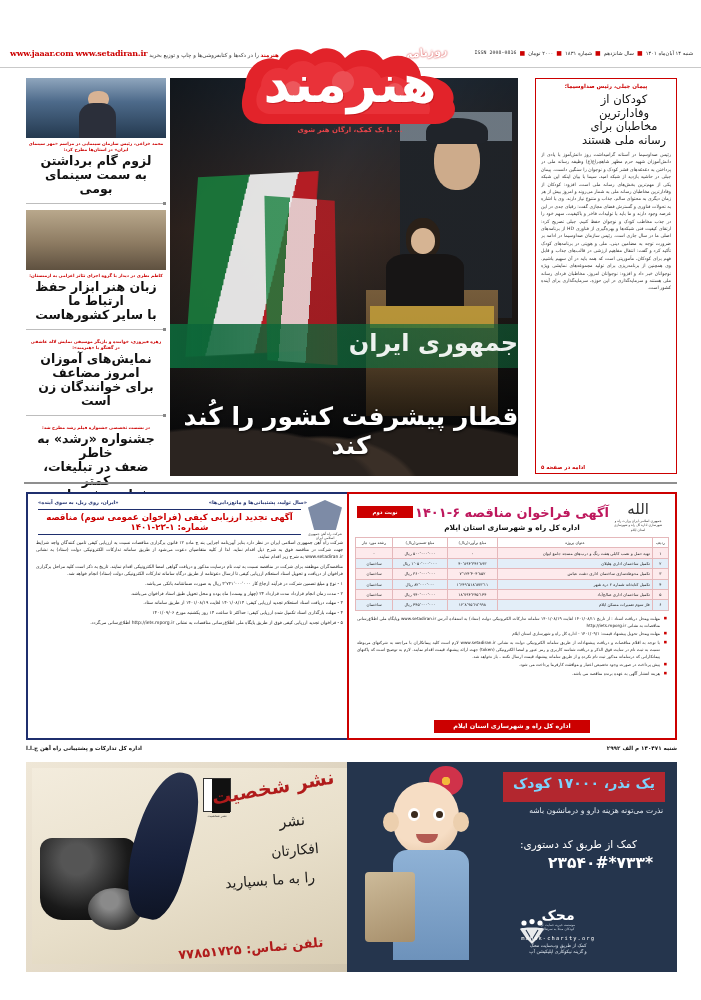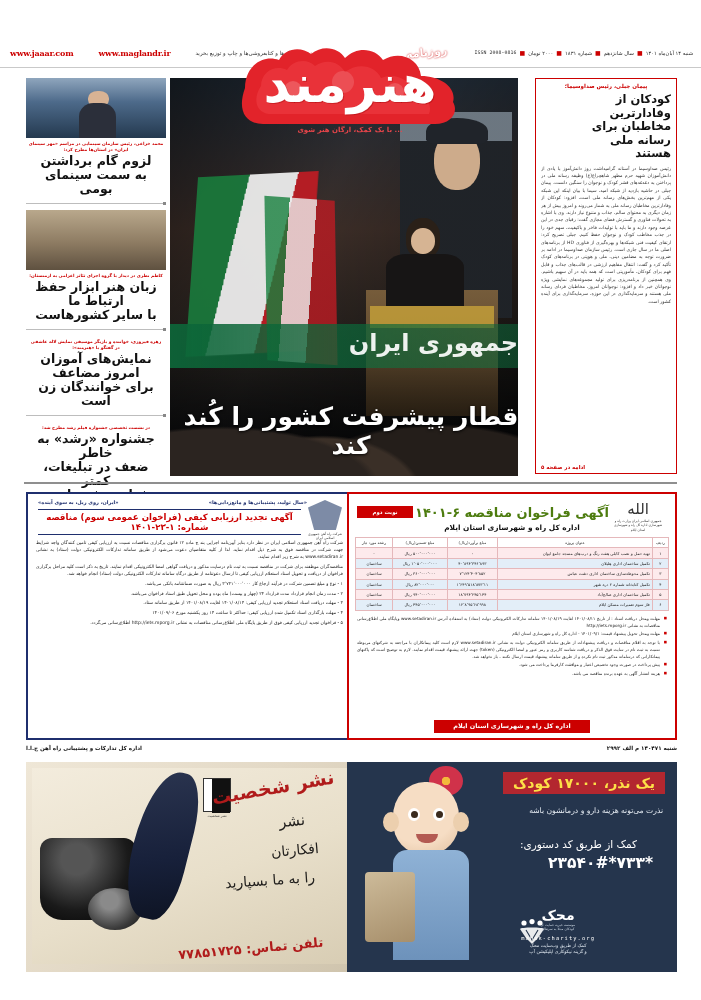--- a/index.html
+++ b/index.html
@@ -19,21 +19,21 @@
   }
   .topbar-right {
     position: absolute; right: 8px; top: 5px;
     font-size: 5.2px; color: #2a2a2a; letter-spacing: .1px;
     display: flex; gap: 3px; align-items: center; direction: rtl;
   }
   .topbar-right .sep { color: #cc0000; font-size: 6px; }
   .topbar-right .issn { font-family: "DejaVu Sans Mono", monospace; font-size: 4.8px; }
   .topbar-left {
     position: absolute; left: 10px; top: 4px;
-    display: flex; gap: 25px; align-items: center; direction: ltr;
+    display: flex; gap: 2px; align-items: flex-end; direction: ltr;
   }
   .topbar-left .site {
     color: #cc0000; font-weight: bold; font-size: 8px;
     font-family: "DejaVu Serif", serif; letter-spacing: -.2px;
   }
   .topbar-slogan { font-size: 5.5px; color: #333; direction: rtl; }
   .topbar-slogan b { color: #cc0000; }
 
   
   .masthead {
@@ -183,22 +183,22 @@
   
   .col-right {
     position: absolute; right: 24px; top: 78px; width: 142px; height: 396px;
     border: 1.2px solid #cc0000; padding: 4px 5px; direction: rtl;
   }
   .cr-kicker {
     color: #cc0000; font-size: 5.6px; font-weight: bold; text-align: center;
     border-bottom: 0; padding-bottom: 2px;
   }
   .cr-head {
-    color: #111; font-size: 11.5px; font-weight: bold; line-height: 13.5px;
-    text-align: right; padding: 2px 0 4px; margin-left: 36px;
+    color: #111; font-size: 11.5px; font-weight: normal; line-height: 13.5px;
+    text-align: center; padding: 2px 0 4px; margin-left: 36px;
   }
   .cr-body {
     color: #333; font-size: 4.6px; line-height: 7.4px; text-align: justify;
     height: 318px; overflow: hidden;
   }
   .cr-more {
     position: absolute; left: 5px; bottom: 3px;
     color: #cc0000; font-size: 5.4px; font-weight: bold;
   }
 
@@ -245,21 +245,21 @@
     position: absolute; right: 10px; top: 8px; width: 54px; text-align: center;
   }
   .tr-emblem-mark { font-size: 15px; color: #333; line-height: 15px; }
   .tr-emblem-cap { font-size: 3.2px; color: #333; line-height: 4.4px; margin-top: 2px; }
   .tr-badge {
     position: absolute; left: 8px; top: 12px; width: 56px; height: 12px;
     background: #cc0000; color: #fff; font-size: 5.4px; font-weight: bold;
     text-align: center; line-height: 12px;
   }
   .tr-title {
-    text-align: center; color: #4d7c0f; font-size: 13px; font-weight: bold;
+    text-align: center; color: #be185d; font-size: 13px; font-weight: bold;
     padding: 6px 60px 0 60px;
   }
   .tr-sub {
     text-align: center; color: #111; font-size: 7.4px; font-weight: bold;
     padding: 3px 0 5px;
   }
   table.tr-table {
     width: 100%; border-collapse: collapse; font-size: 4.1px; direction: rtl;
   }
   table.tr-table th {
@@ -339,22 +339,22 @@
     position: absolute; left: 62px; top: 126px; width: 54px; height: 42px;
     background: radial-gradient(circle at 40% 30%, #8a8a8a 0 20%, #3a3a3a 65%, #111 100%);
     border-radius: 50%;
   }
 
   .ad-right {
     position: absolute; right: 24px; top: 762px; width: 330px; height: 210px;
     overflow: hidden; background: #25354d;
   }
   .ar-badge {
-    position: absolute; right: 12px; top: 10px; height: 22px; padding: 0 10px;
-    background: #b3272f; color: #fde047; font-size: 14px; font-weight: bold;
+    position: absolute; right: 12px; top: 10px; height: 30px; padding: 0 10px;
+    background: #b3272f; color: #7dd3fc; font-size: 14px; font-weight: bold;
     line-height: 22px; direction: rtl;
   }
   .ar-sub {
     position: absolute; right: 14px; top: 44px; color: #e8eef5;
     font-size: 7.6px; direction: rtl;
   }
   .ar-cta {
     position: absolute; right: 40px; top: 76px; color: #fff;
     font-size: 10.5px; direction: rtl;
   }
@@ -419,21 +419,21 @@
   }
 </style>
 </head>
 <body>
 
 <div class="page">
 
   <div class="topbar">
     <div class="topbar-left">
       <span class="site">www.jaaar.com</span>
-      <span class="site">www.maglandr.ir</span>
+      <span class="site">www.setadiran.ir</span>
       <span class="topbar-slogan"><b>هنرمند</b><span> را در دکه‌ها و کتابفروشی‌ها و چاپ و توزیع بخرید</span></span>
     </div>
     <div class="topbar-right">
       <span>شنبه ۱۴ آبان‌ماه ۱۴۰۱</span>
       <span class="sep">■</span>
       <span>سال شانزدهم</span>
       <span class="sep">■</span>
       <span>شماره ۱۸۳۱</span>
       <span class="sep">■</span>
       <span>۲۰۰۰ تومان</span>

